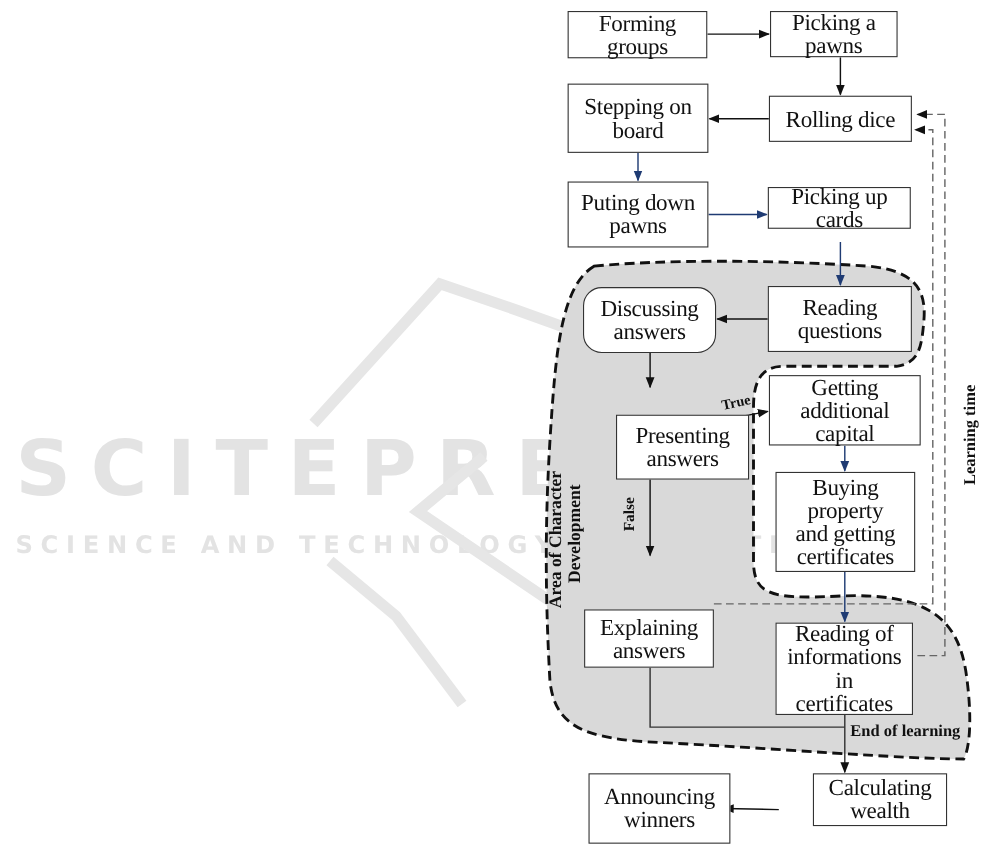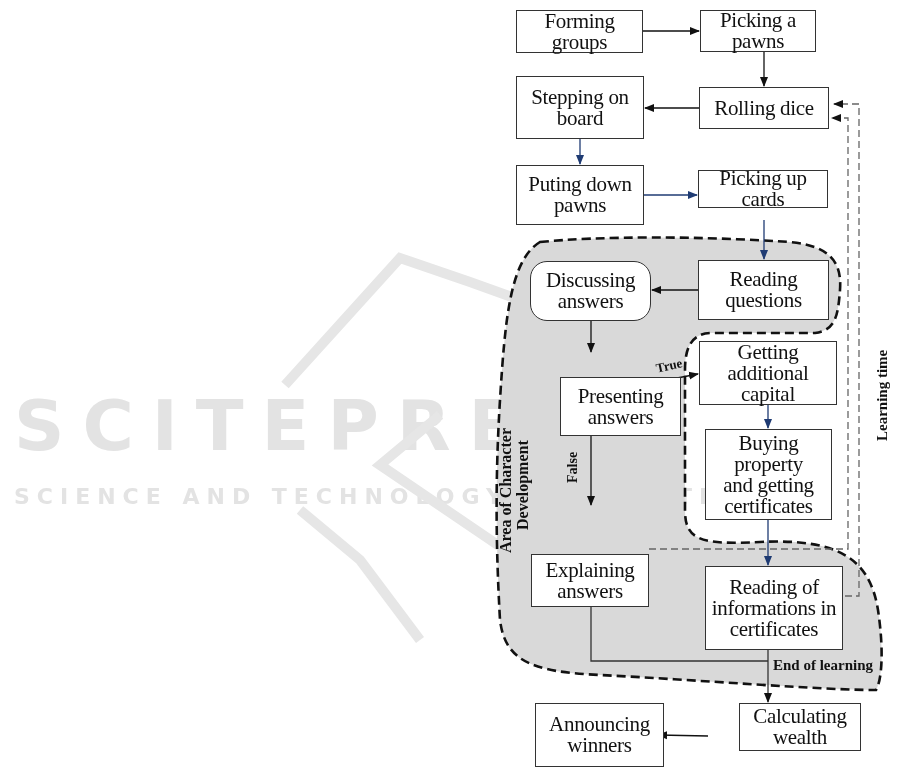--- a/index.html
+++ b/index.html
@@ -74,21 +74,21 @@
 questions</div>
 <div class="node" style="left:560px; top:353px; width:121px; height:59px;margin-top:24px;">Presenting
 answers</div>
 <div class="node" style="left:699px; top:341px; width:138px; height:64px;">Getting additional
 capital</div>
 <div class="node" style="left:705px; top:429px; width:127px; height:91px;">Buying property
 and getting
 certificates</div>
 <div class="node" style="left:531px; top:506px; width:118px; height:53px;margin-top:48px;">Explaining
 answers</div>
-<div class="node" style="left:705px; top:566px; width:138px; height:84px;">Reading of
+<div class="node" style="left:705px; top:566px; width:125px; height:84px;">Reading of
 informations in
 certificates</div>
 <div class="node" style="left:535px; top:703px; width:129px; height:64px;">Announcing
 winners</div>
 <div class="node" style="left:708px; top:703px; width:122px; height:48px;margin-left:31px;">Calculating
 wealth</div>
 
 <div class="label" style="left:656px; top:358px; font-size:13px; transform:rotate(-12deg);">True</div>
 <div class="label vlabel" style="left:565px; top:483px; font-size:14px;">False</div>
 <div class="label vlabel" style="left:497px; top:553px; font-size:16px; line-height:18px;">Area of Character</div>

